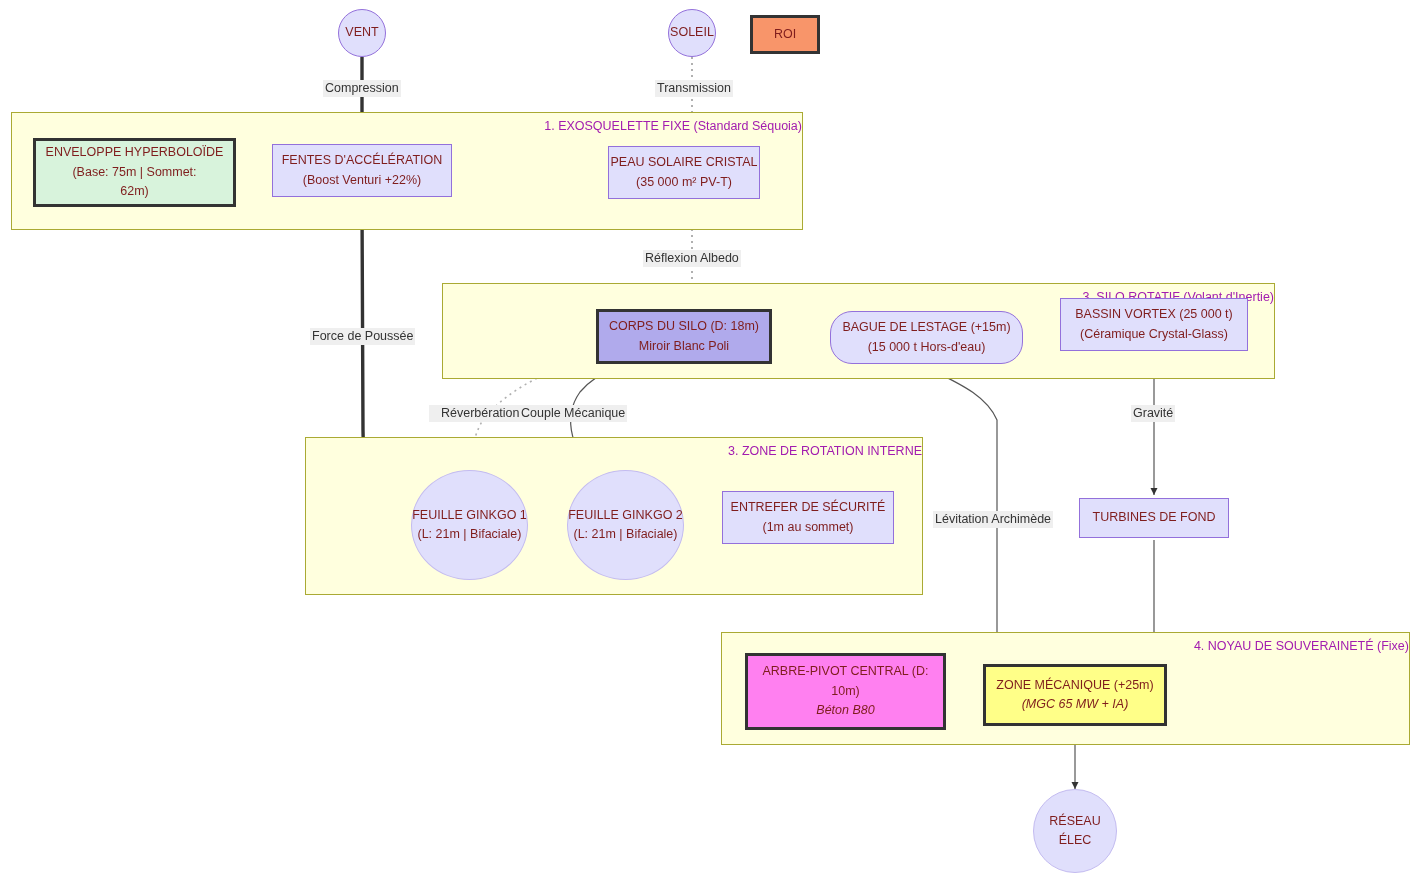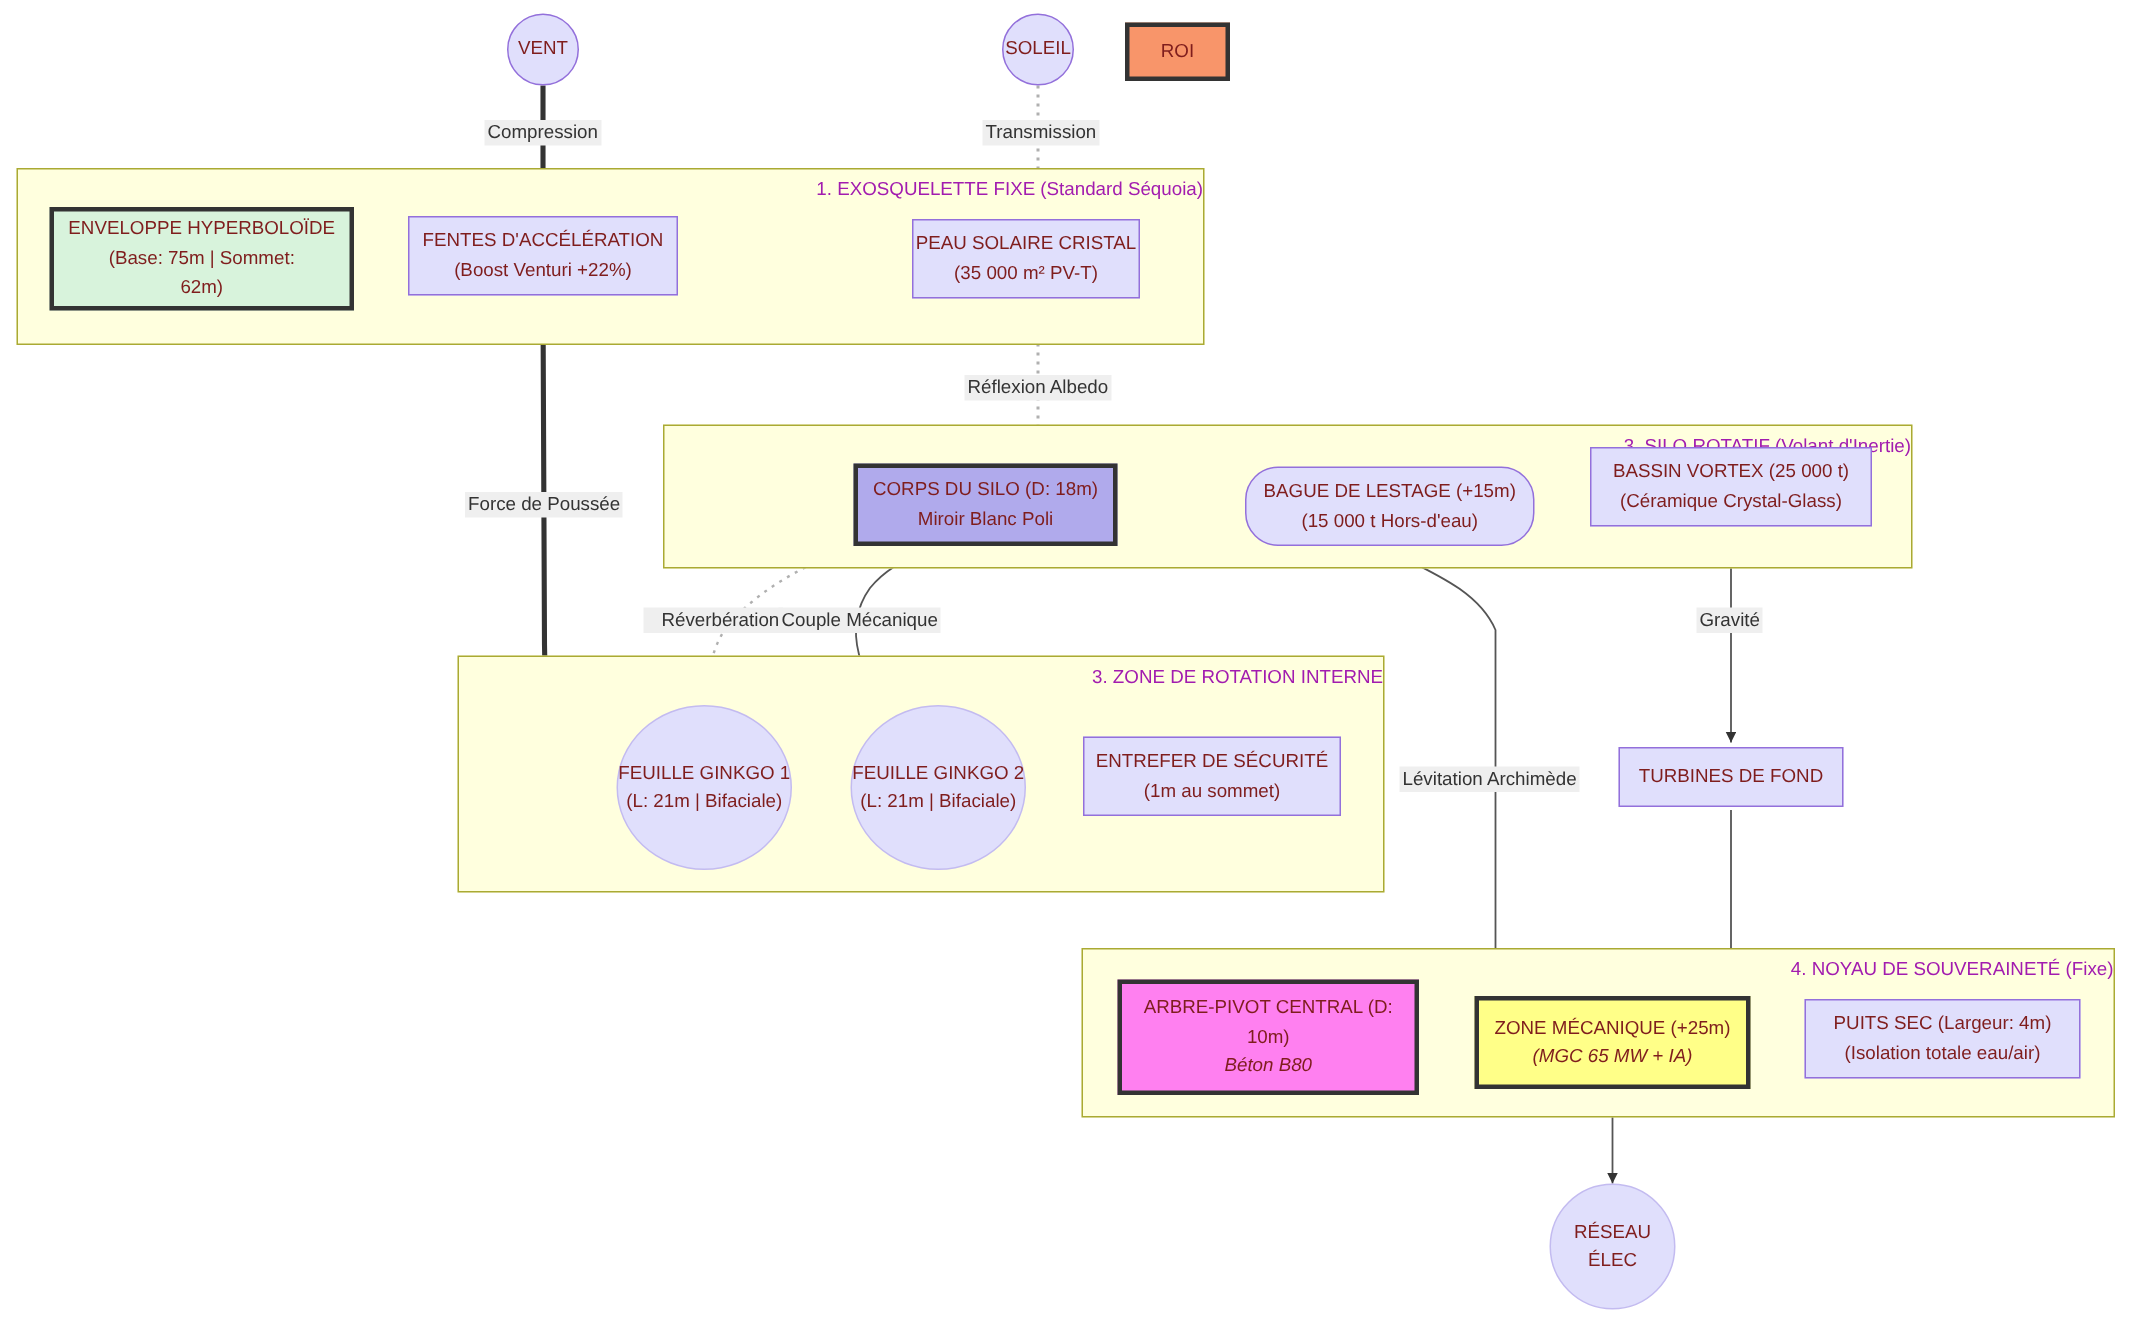--- a/index.html
+++ b/index.html
@@ -167,21 +167,21 @@
   <div class="node rect" style="left:272px; top:144px; width:180px; height:53px;text-align:center;">
     <span class="l1">FENTES D'ACCÉLÉRATION</span>
     <span class="l2">(Boost Venturi +22%)</span>
   </div>
 
   <div class="node rect" style="left:608px; top:146px; width:152px; height:53px;">
     <span class="l1">PEAU SOLAIRE CRISTAL</span>
     <span class="l2">(35 000 m² PV-T)</span>
   </div>
 
-  <div class="node rect hl-dark c-purple" style="left:569px; top:309px; width:176px; height:55px;">
+  <div class="node rect hl-dark c-purple" style="left:596px; top:309px; width:176px; height:55px;">
     <span class="l1">CORPS DU SILO (D: 18m)</span>
     <span class="l2">Miroir Blanc Poli</span>
   </div>
 
   <div class="node rect" style="left:830px; top:311px; width:193px; height:53px;border-radius:22px;">
     <span class="l1">BAGUE DE LESTAGE (+15m)</span>
     <span class="l2">(15 000 t Hors-d'eau)</span>
   </div>
 
   <div class="node rect" style="left:1060px; top:298px; width:188px; height:53px;">
@@ -212,24 +212,20 @@
     <span class="l1">ARBRE-PIVOT CENTRAL (D:</span>
     <span class="l2">10m)</span>
     <span class="l3 ital">Béton B80</span>
   </div>
 
   <div class="node rect hl-dark c-yellow" style="left:983px; top:664px; width:184px; height:62px;">
     <span class="l1">ZONE MÉCANIQUE (+25m)</span>
     <span class="l2 ital">(MGC 65 MW + IA)</span>
   </div>
 
-  <div class="node rect" style="left:1203px; top:666px; width:184px; height:53px;">
-    <span class="l1">PUITS SEC (Largeur: 4m)</span>
-    <span class="l2">(Isolation totale eau/air)</span>
-  </div>
 
   <div class="node ellip" style="left:1033px; top:789px; width:84px; height:84px;">
     <span class="l1">RÉSEAU ÉLEC</span>
   </div>
 
   <div class="elabel" style="left:323px; top:80px;">Compression</div>
 
   <div class="elabel" style="left:655px; top:80px;">Transmission</div>
 
   <div class="elabel" style="left:310px; top:328px;">Force de Poussée</div>

